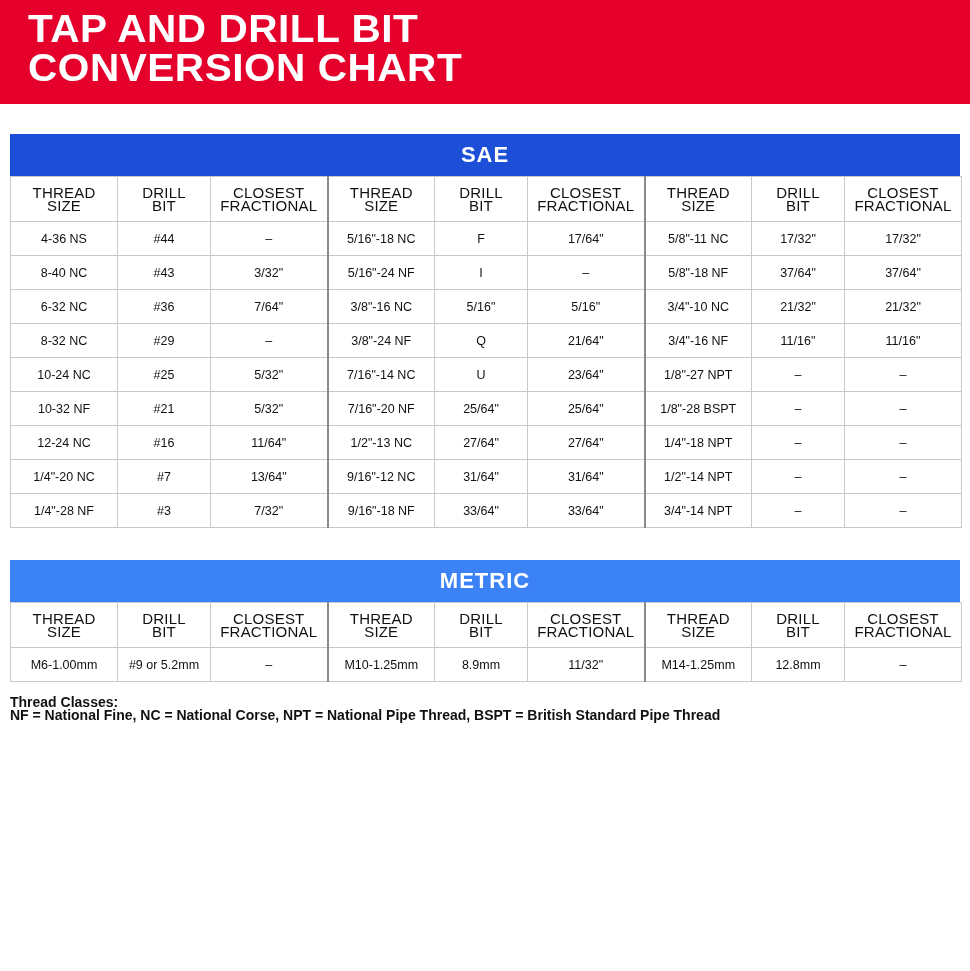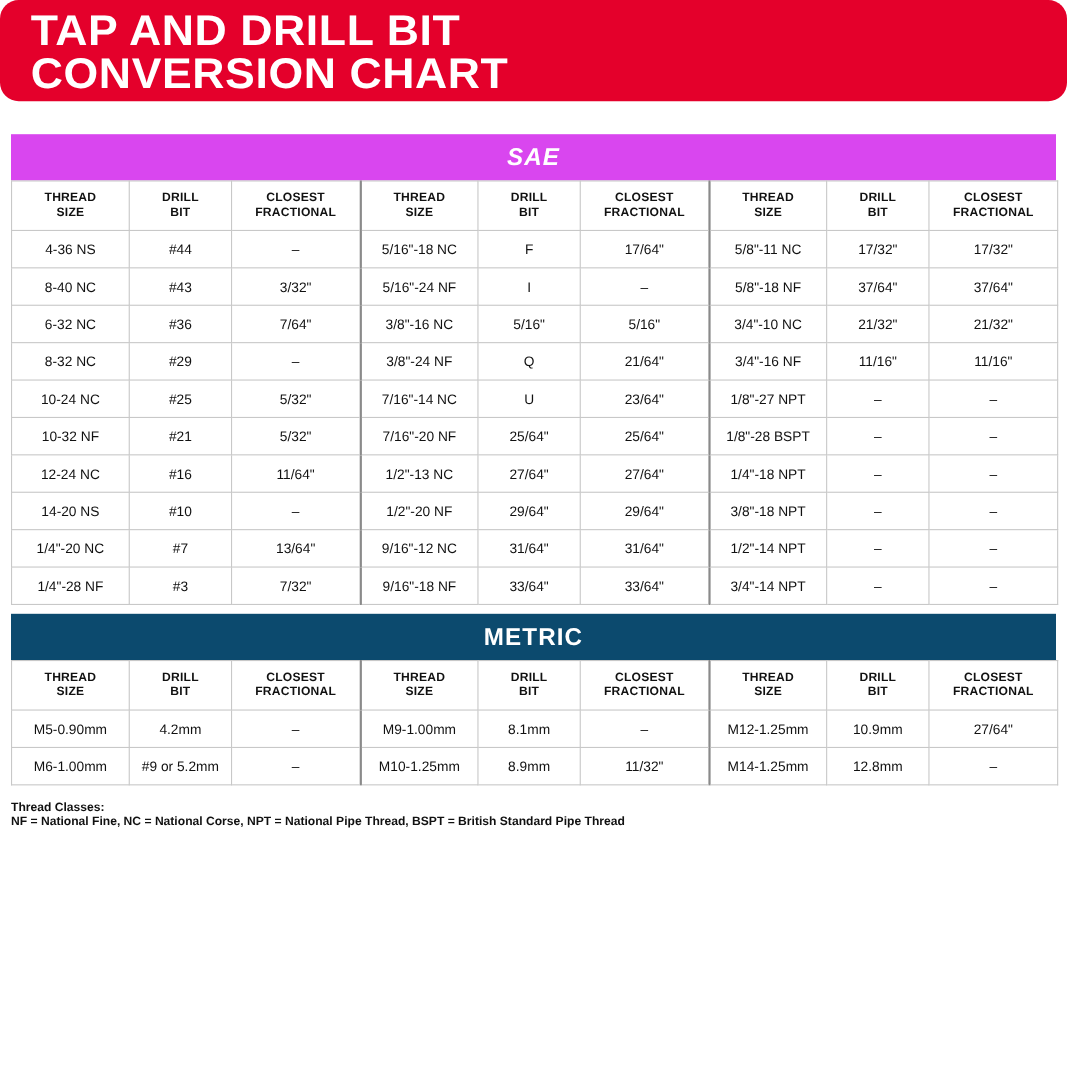--- a/index.html
+++ b/index.html
@@ -11,24 +11,23 @@
     width: 970px;
     height: 971px;
     font-family: "Liberation Sans", sans-serif;
     color: #000000;
     overflow: hidden;
   }
 
   
   .header-banner {
     background: #e4002b;
-    height: 92px;
+    height: 104px;
     padding: 0;
     position: relative;
-    border-radius: 17px;
   }
   .header-title {
     color: #ffffff;
     font-weight: bold;
     font-size: 39px;
     line-height: 39px;
     letter-spacing: 0.5px;
     padding: 9px 0 0 28px;
     font-family: "Liberation Sans", sans-serif;
     font-stretch: condensed;
@@ -45,43 +44,43 @@
   .section-band {
     margin: 0 10px;
     height: 42px;
     line-height: 42px;
     text-align: center;
     color: #ffffff;
     font-weight: bold;
     font-size: 22px;
     letter-spacing: 1px;
   }
-  .band-sae { background: #d946ef; margin-top: 30px; font-style: italic; }
-  .band-metric { background: #0c4a6e; margin-top: 8px; }
+  .band-sae { background: #1d4ed8; margin-top: 30px; }
+  .band-metric { background: #3b82f6; margin-top: 32px; }
 
   
   table.chart {
     width: 950px;
     margin: 0 10px;
     border-collapse: collapse;
     table-layout: fixed;
   }
   table.chart th,
   table.chart td {
     border: 1px solid #c8c8c8;
     text-align: center;
     font-size: 12.5px;
     color: #111111;
     padding: 0;
     height: 33px;
     vertical-align: middle;
   }
   table.chart th {
-    font-size: 11px;
-    font-weight: bold;
+    font-size: 15px;
+    font-weight: normal;
     line-height: 13px;
     height: 44px;
     color: #111111;
     letter-spacing: 0.2px;
   }
   table.chart th .l1 { display:block; }
   table.chart th .l2 { display:block; }
 
   
   table.chart th.gsep,
@@ -93,21 +92,21 @@
     border-bottom: 1px solid #c8c8c8;
   }
 
   col.c-thread { width: 107px; }
   col.c-drill  { width: 93px; }
   col.c-frac   { width: 117px; }
 
   
   .notes {
     margin: 14px 0 0 10px;
-    font-size: 11px;
+    font-size: 14px;
     line-height: 13px;
     font-weight: bold;
     color: #111111;
   }
   .notes .note-line { display: block; white-space: nowrap; }
 </style>
 </head>
 <body>
 
 <div class="header-banner">
@@ -242,31 +241,20 @@
       <td>#16</td>
       <td>11/64"</td>
       <td class="gsep">1/2"-13 NC</td>
       <td>27/64"</td>
       <td>27/64"</td>
       <td class="gsep">1/4"-18 NPT</td>
       <td>–</td>
       <td>–</td>
     </tr>
     <tr>
-      <td>14-20 NS</td>
-      <td>#10</td>
-      <td>–</td>
-      <td class="gsep">1/2"-20 NF</td>
-      <td>29/64"</td>
-      <td>29/64"</td>
-      <td class="gsep">3/8"-18 NPT</td>
-      <td>–</td>
-      <td>–</td>
-    </tr>
-    <tr>
       <td>1/4"-20 NC</td>
       <td>#7</td>
       <td>13/64"</td>
       <td class="gsep">9/16"-12 NC</td>
       <td>31/64"</td>
       <td>31/64"</td>
       <td class="gsep">1/2"-14 NPT</td>
       <td>–</td>
       <td>–</td>
     </tr>
@@ -332,31 +320,20 @@
         <span class="l2">BIT</span>
       </th>
       <th>
         <span class="l1">CLOSEST</span>
         <span class="l2">FRACTIONAL</span>
       </th>
     </tr>
   </thead>
   <tbody>
     <tr>
-      <td>M5-0.90mm</td>
-      <td>4.2mm</td>
-      <td>–</td>
-      <td class="gsep">M9-1.00mm</td>
-      <td>8.1mm</td>
-      <td>–</td>
-      <td class="gsep">M12-1.25mm</td>
-      <td>10.9mm</td>
-      <td>27/64"</td>
-    </tr>
-    <tr>
       <td>M6-1.00mm</td>
       <td>#9 or 5.2mm</td>
       <td>–</td>
       <td class="gsep">M10-1.25mm</td>
       <td>8.9mm</td>
       <td>11/32"</td>
       <td class="gsep">M14-1.25mm</td>
       <td>12.8mm</td>
       <td>–</td>
     </tr>

